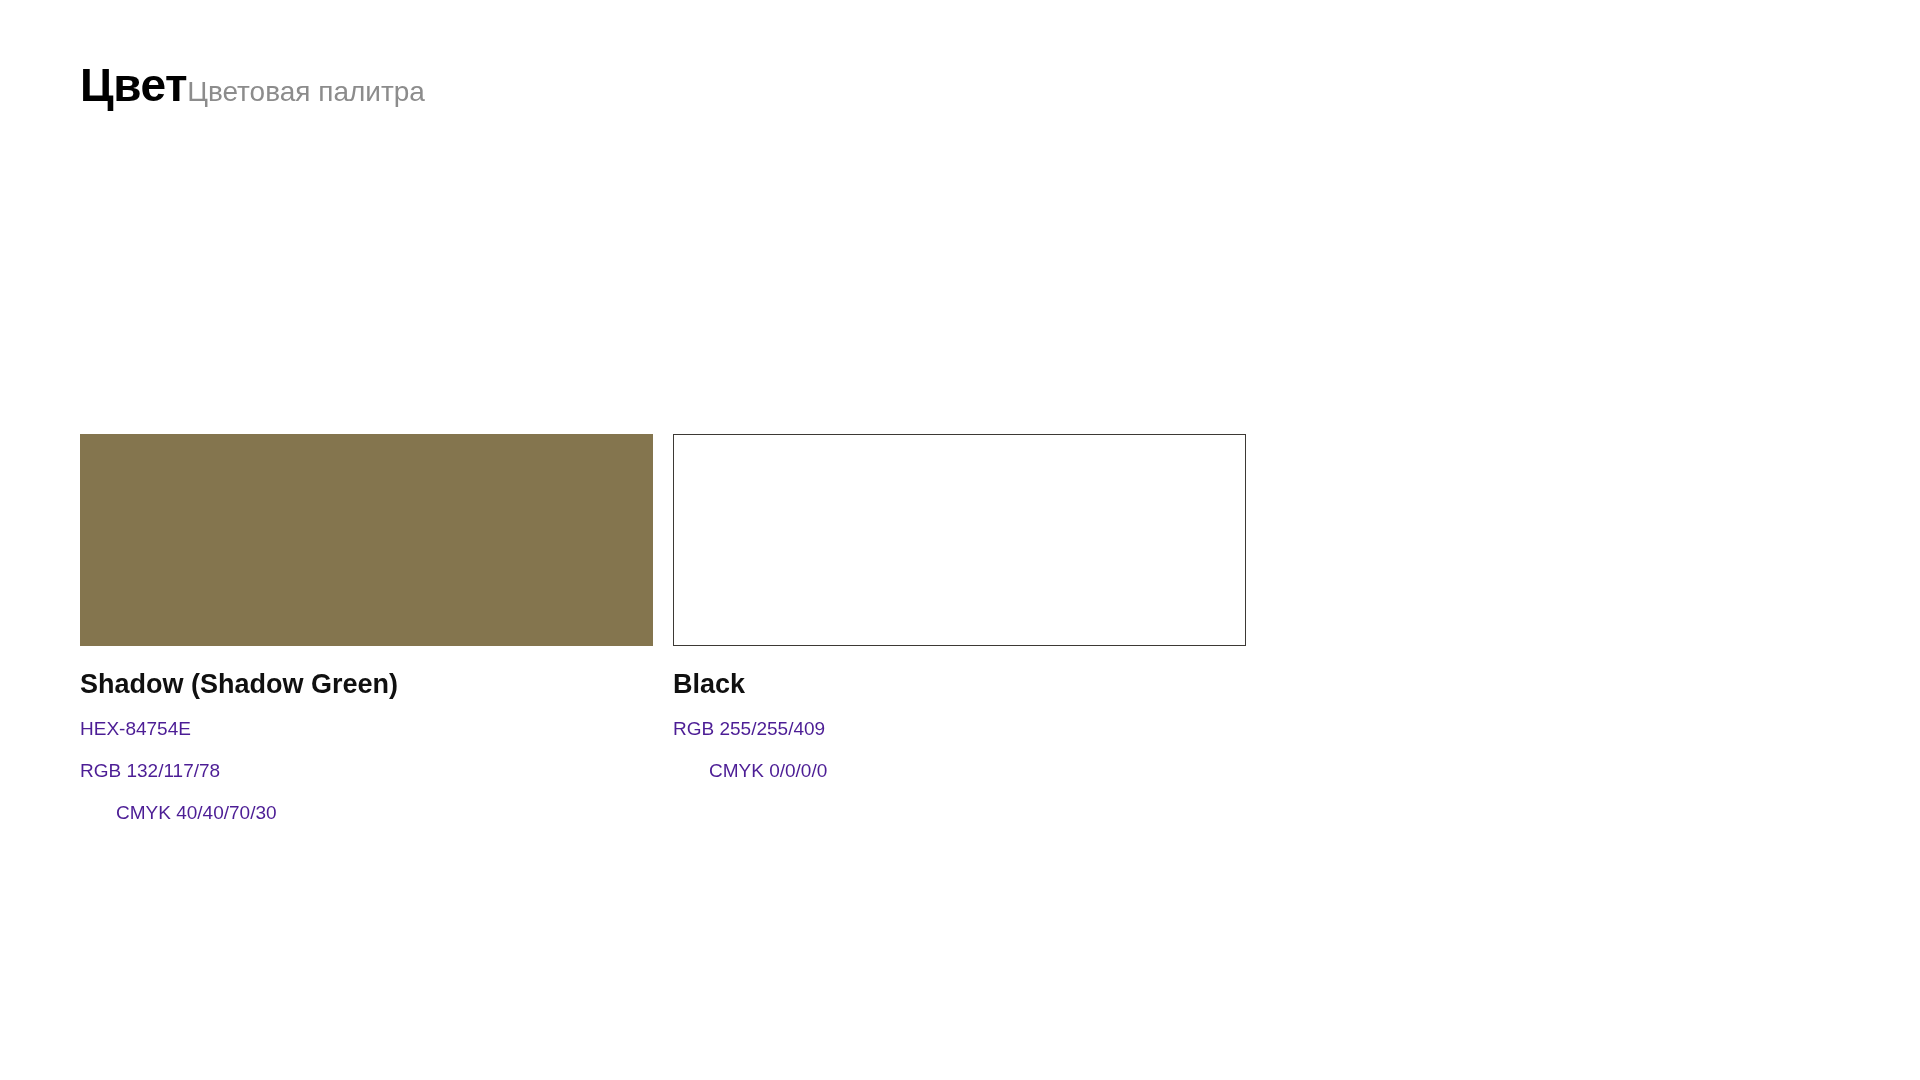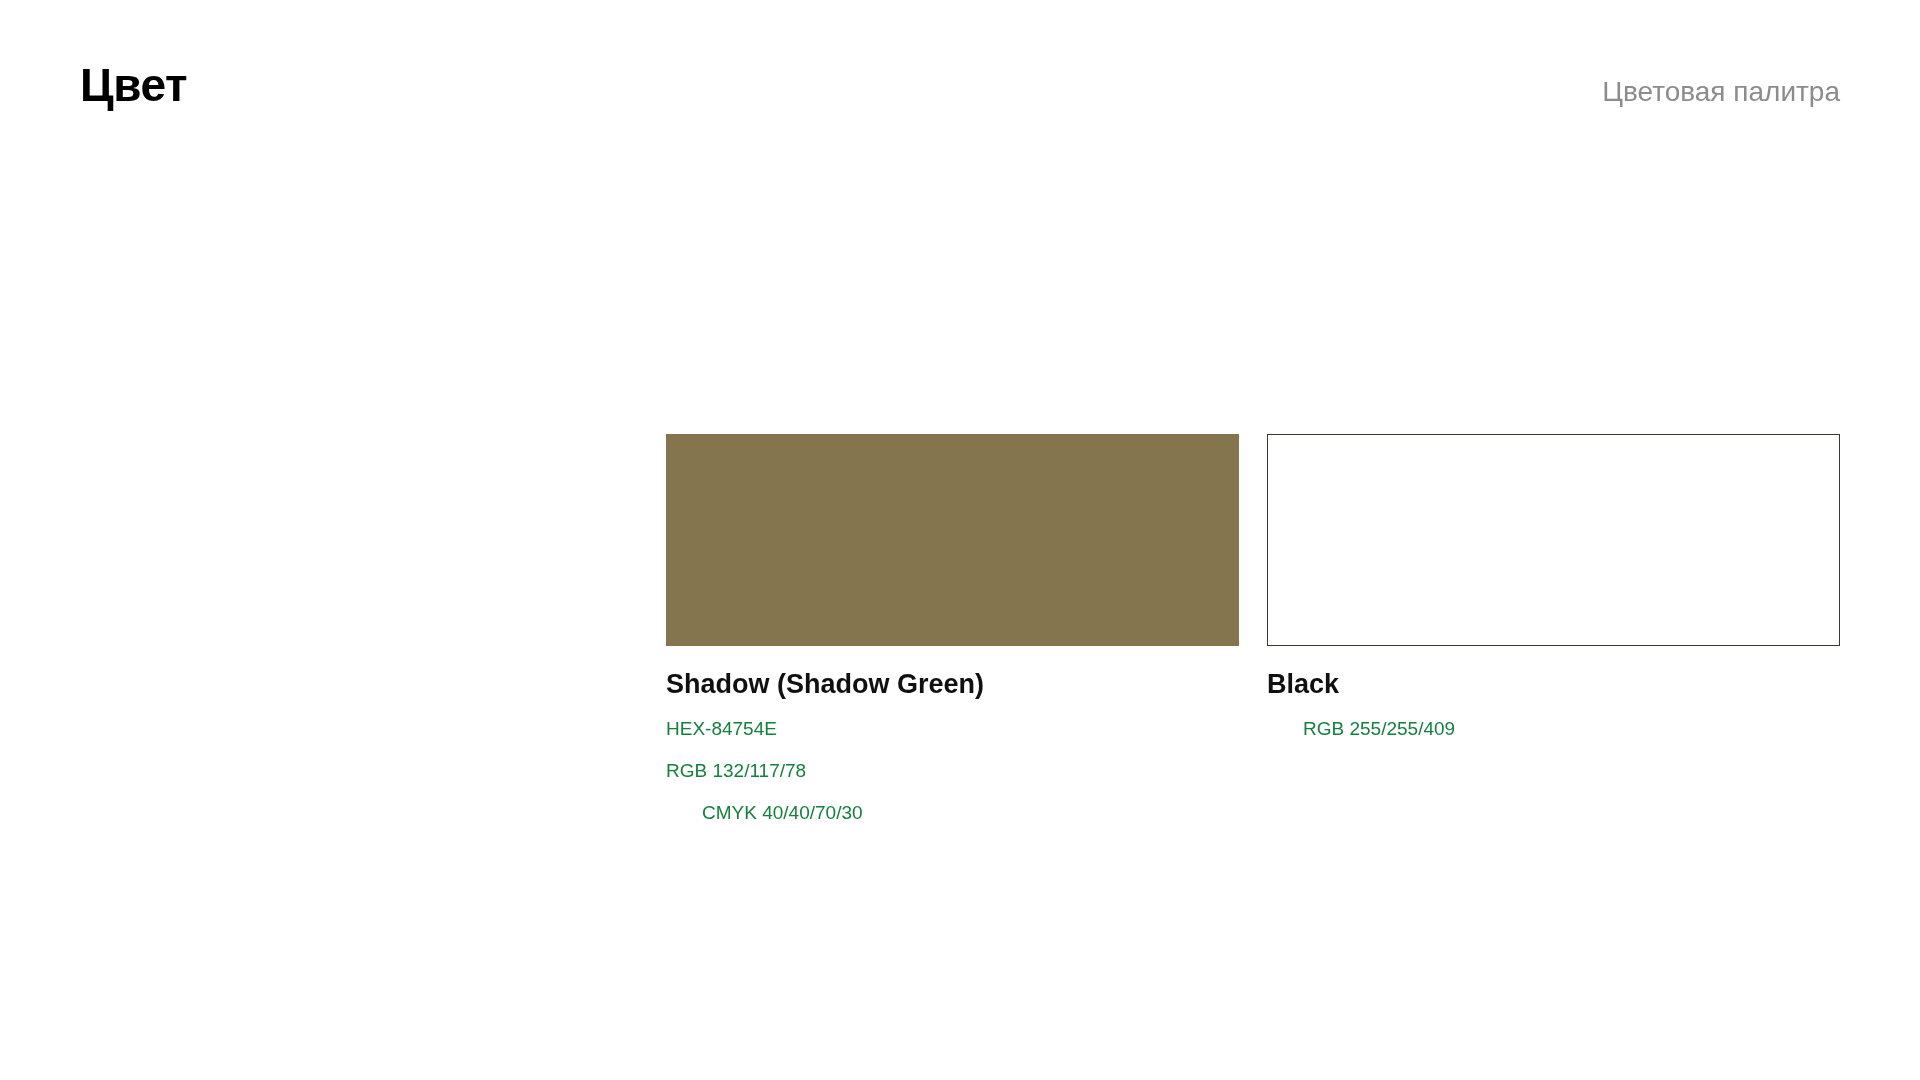--- a/index.html
+++ b/index.html
@@ -24,21 +24,20 @@
 
   
   .header {
     position: absolute;
     left: 80px;
     top: 60px;
     width: 1760px;
     height: 64px;
     display: flex;
     align-items: baseline;
-    justify-content: space-between;
   }
   .page-title {
     font-size: 46px;
     line-height: 50px;
     font-weight: 700;
     letter-spacing: -0.4px;
     color: #000000;
     white-space: nowrap;
   }
   .page-kicker {
@@ -49,22 +48,21 @@
     white-space: nowrap;
   }
 
   
   .palette {
     position: absolute;
     left: 80px;
     top: 434px;
     width: 1760px;
     display: flex;
-    gap: 28px;
-    justify-content: flex-end;
+    gap: 20px;
   }
   .swatch-card {
     width: 573px;
     display: flex;
     flex-direction: column;
   }
   .swatch-chip {
     width: 100%;
     height: 212px;
     box-sizing: border-box;
@@ -80,21 +78,21 @@
     color: #101010;
     white-space: nowrap;
   }
   .swatch-specs {
     margin-top: 18px;
   }
   .spec-line {
     font-size: 19px;
     line-height: 22px;
     font-weight: 400;
-    color: #15803d;
+    color: #4c1d95;
     margin-bottom: 20px;
     white-space: nowrap;
   }
   .spec-line:last-child {
     margin-bottom: 0;
     margin-left: 36px;
   }
 </style>
 </head>
 <body style="background: rgb(255, 255, 255);">
@@ -117,17 +115,18 @@
         <div class="spec-line">CMYK 40/40/70/30</div>
       </div>
     </div>
 
 
     <div class="swatch-card">
       <div class="swatch-chip bordered" style="background: rgb(255, 255, 255); border-color: rgb(61, 57, 53);"></div>
       <div class="swatch-name">Black</div>
       <div class="swatch-specs">
         <div class="spec-line">RGB 255/255/409</div>
+        <div class="spec-line">CMYK 0/0/0/0</div>
       </div>
     </div>
 
   </div>
 </div>
 
 </body></html>

